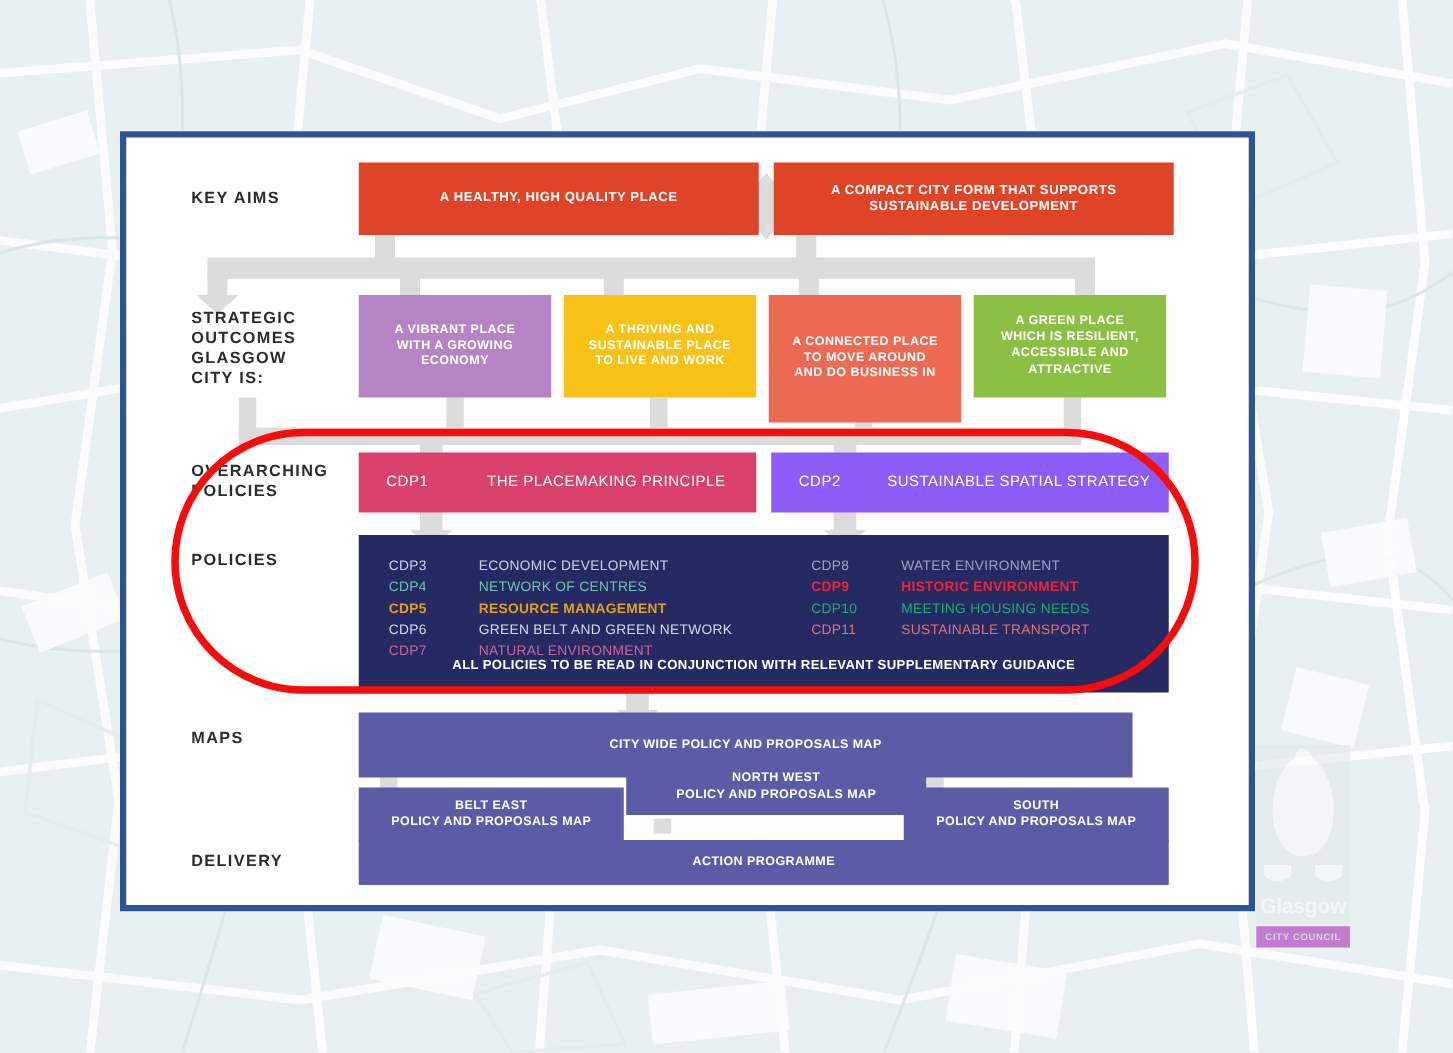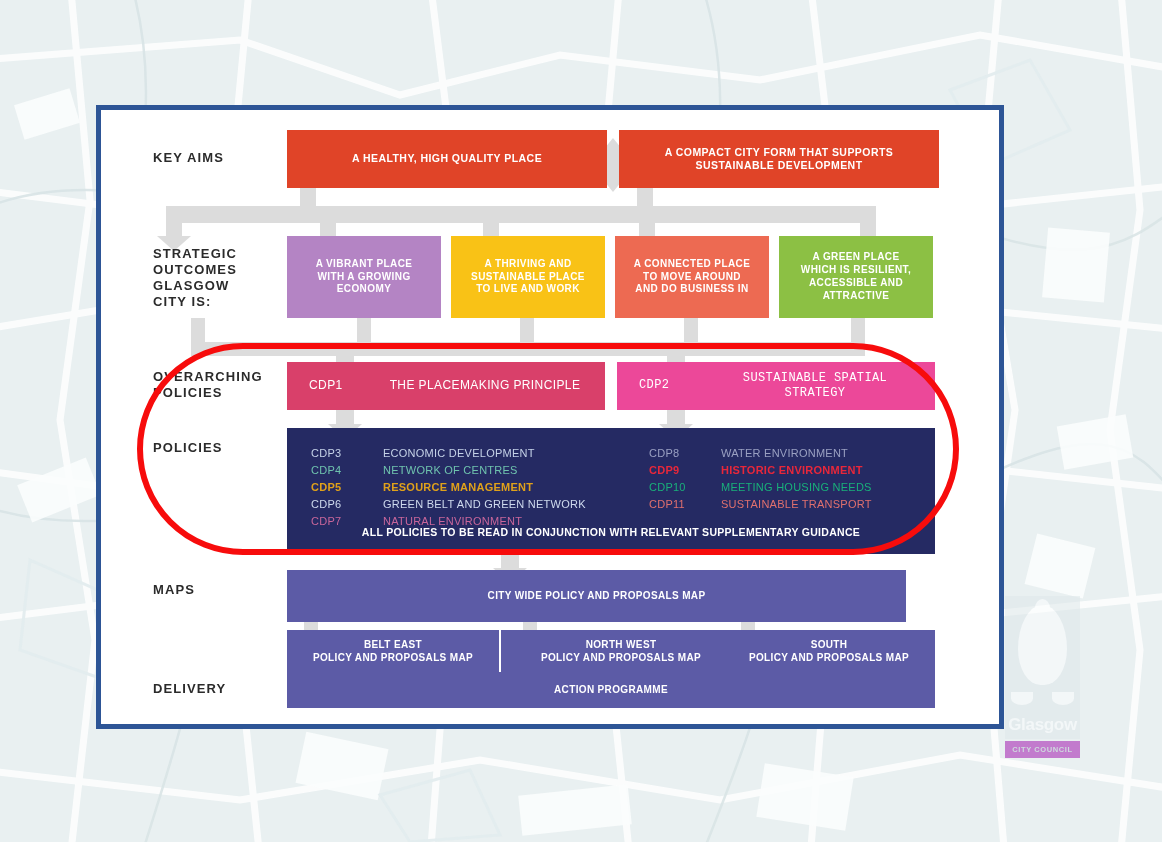--- a/index.html
+++ b/index.html
@@ -68,21 +68,21 @@
   .outcome{ font-size:10px; letter-spacing:.4px; }
   .oc1{ background:#b484c4; }
   .oc2{ background:#f9c216; }
   .oc3{ background:#ed6a52; }
   .oc4{ background:#8cc044; }
 
   .over{ justify-content:flex-start; font-size:12px; letter-spacing:.4px; font-weight:normal; }
   .over .code{ width:92px; text-align:left; padding-left:22px; flex:none; }
   .over .title{ flex:1; text-align:center; padding-right:14px;}
   .ov1{ background:#d9406a; }
-  .ov2{ background:#ec4899;font-family:Liberation Mono, monospace; }
+  .ov2{ background:#8b5cf6; }
 
   #policy-panel{
     position:absolute; background:#252a63;
   }
   .pol-col{ position:absolute; top:16px; }
   .pol-row{ height:17px; display:flex; align-items:center; font-size:11px; letter-spacing:.25px; }
   .pol-row .code{ width:72px; flex:none; }
   #pol-footer{
     position:absolute; left:0; right:0; bottom:16px; text-align:center;
     color:#ffffff; font-size:10.5px; font-weight:bold; letter-spacing:.3px;
@@ -253,21 +253,21 @@
         <div>ECONOMY</div>
       </div>
     </div>
     <div class="box outcome oc2" style="left:350px; top:126px; width:154px; height:82px;">
       <div>
         <div>A THRIVING AND</div>
         <div>SUSTAINABLE PLACE</div>
         <div>TO LIVE AND WORK</div>
       </div>
     </div>
-    <div class="box outcome oc3" style="left:514px; top:126px; width:154px; height:82px;">
+    <div class="box outcome oc3" style="left:514px; top:126px; width:154px; height:102px;">
       <div>
         <div>A CONNECTED PLACE</div>
         <div>TO MOVE AROUND</div>
         <div>AND DO BUSINESS IN</div>
       </div>
     </div>
     <div class="box outcome oc4" style="left:678px; top:126px; width:154px; height:82px;">
       <div>
         <div>A GREEN PLACE</div>
         <div>WHICH IS RESILIENT,</div>
@@ -334,21 +334,21 @@
     <div id="highlight"></div>
 
     <div class="box map-box" style="left:186px; top:460px; width:619px; height:52px;">CITY WIDE POLICY AND PROPOSALS MAP</div>
 
     <div class="box map-box" style="left:186px; top:520px; width:212px; height:44px;">
       <div>
         <div>BELT EAST</div>
         <div>POLICY AND PROPOSALS MAP</div>
       </div>
     </div>
-    <div class="box map-box" style="left:400px; top:520px; width:240px; height:44px;justify-content:center;">
+    <div class="box map-box" style="left:400px; top:498px; width:240px; height:44px;justify-content:center;">
       <div>
         <div>NORTH WEST</div>
         <div>POLICY AND PROPOSALS MAP</div>
       </div>
     </div>
     <div class="box map-box" style="left:622px; top:520px; width:212px; height:44px;">
       <div>
         <div>SOUTH</div>
         <div>POLICY AND PROPOSALS MAP</div>
       </div>

